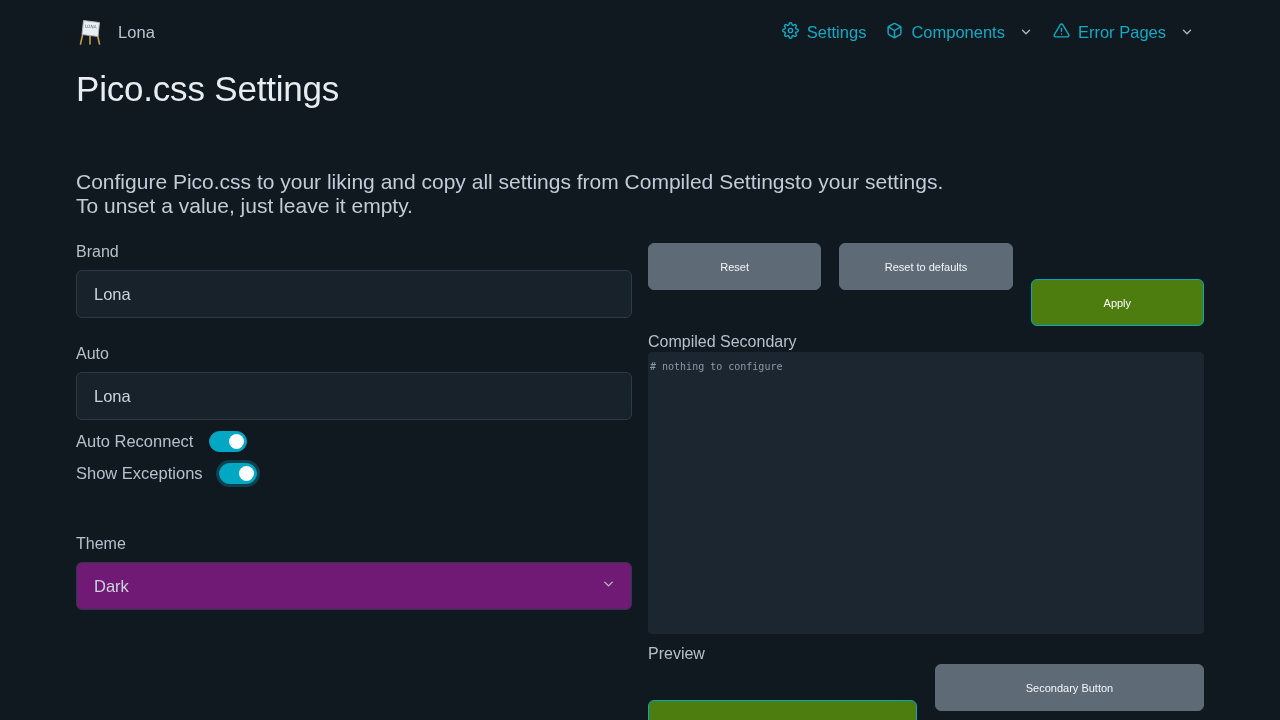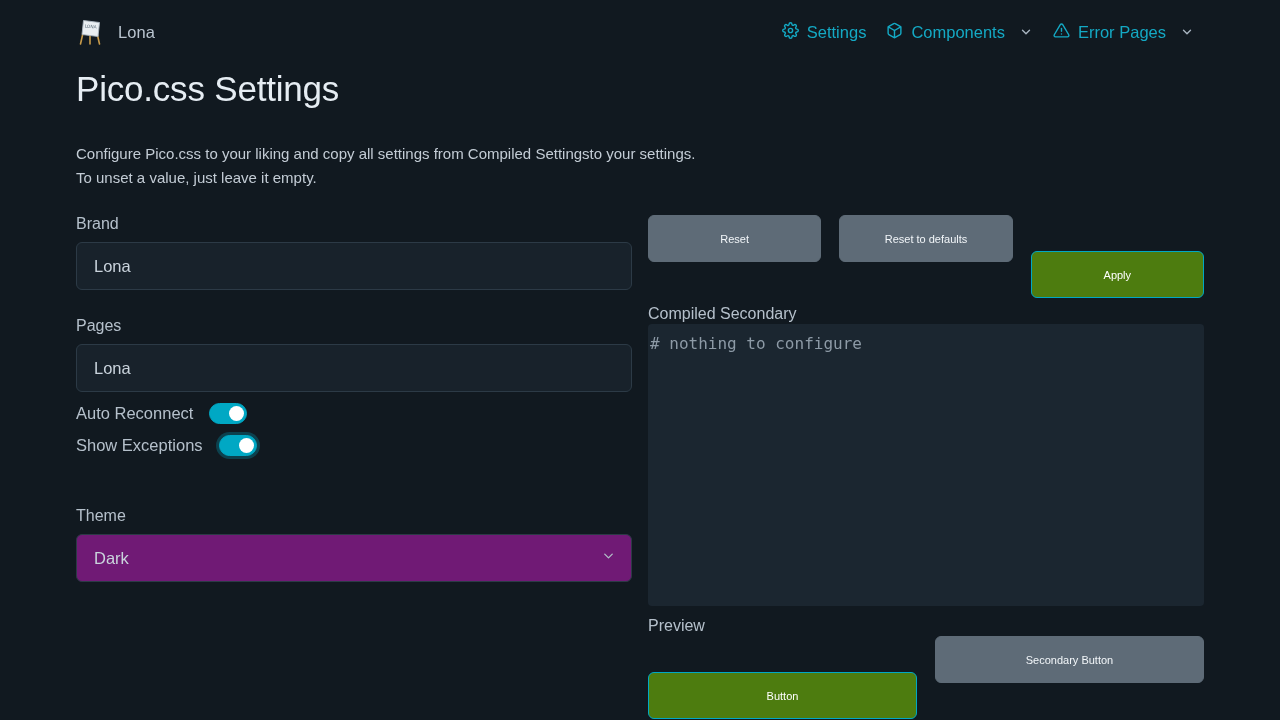--- a/index.html
+++ b/index.html
@@ -70,22 +70,22 @@
   }
   h1.page-title {
     font-size: 35px;
     font-weight: 400;
     color: #e6edf3;
     letter-spacing: -0.2px;
     line-height: 1.2;
     margin-top: 4px;
   }
   .intro {
-    margin-top: 32px;
-    font-size: 15px;
+    margin-top: 60px;
+    font-size: 21px;
     line-height: 24px;
     color: #c3ccd5;
   }
 
   
   .columns {
     margin-top: 25px;
     display: flex;
     gap: 16px;
   }
@@ -216,21 +216,21 @@
   }
 
   .code-area {
     width: 100%;
     height: 282px;
     background: #1b2630;
     border: none;
     border-radius: 4px;
     color: #8d9aa6;
     font-family: "DejaVu Sans Mono", monospace;
-    font-size: 16px;
+    font-size: 10px;
     line-height: 1.45;
     padding: 8px 0 8px 2px;
     resize: none;
     outline: none;
     overflow: hidden;
   }
 
   .preview-input {
     width: 100%;
     height: 48px;
@@ -333,21 +333,21 @@
         <label class="field-label">Brand</label>
         <input class="text-input" type="text" value="Lona" style="">
       </div>
 
       <div style="height:9px"></div>
 
 
       <div style="height:9px"></div>
 
       <div class="field">
-        <label class="field-label">Pages</label>
+        <label class="field-label">Auto</label>
         <input class="text-input" type="text" value="Lona" style="">
       </div>
 
       <div class="switch-row">
         <span class="switch-label">Auto Reconnect</span>
         <span class="switch">
           <span class="knob"></span>
         </span>
       </div>
 

